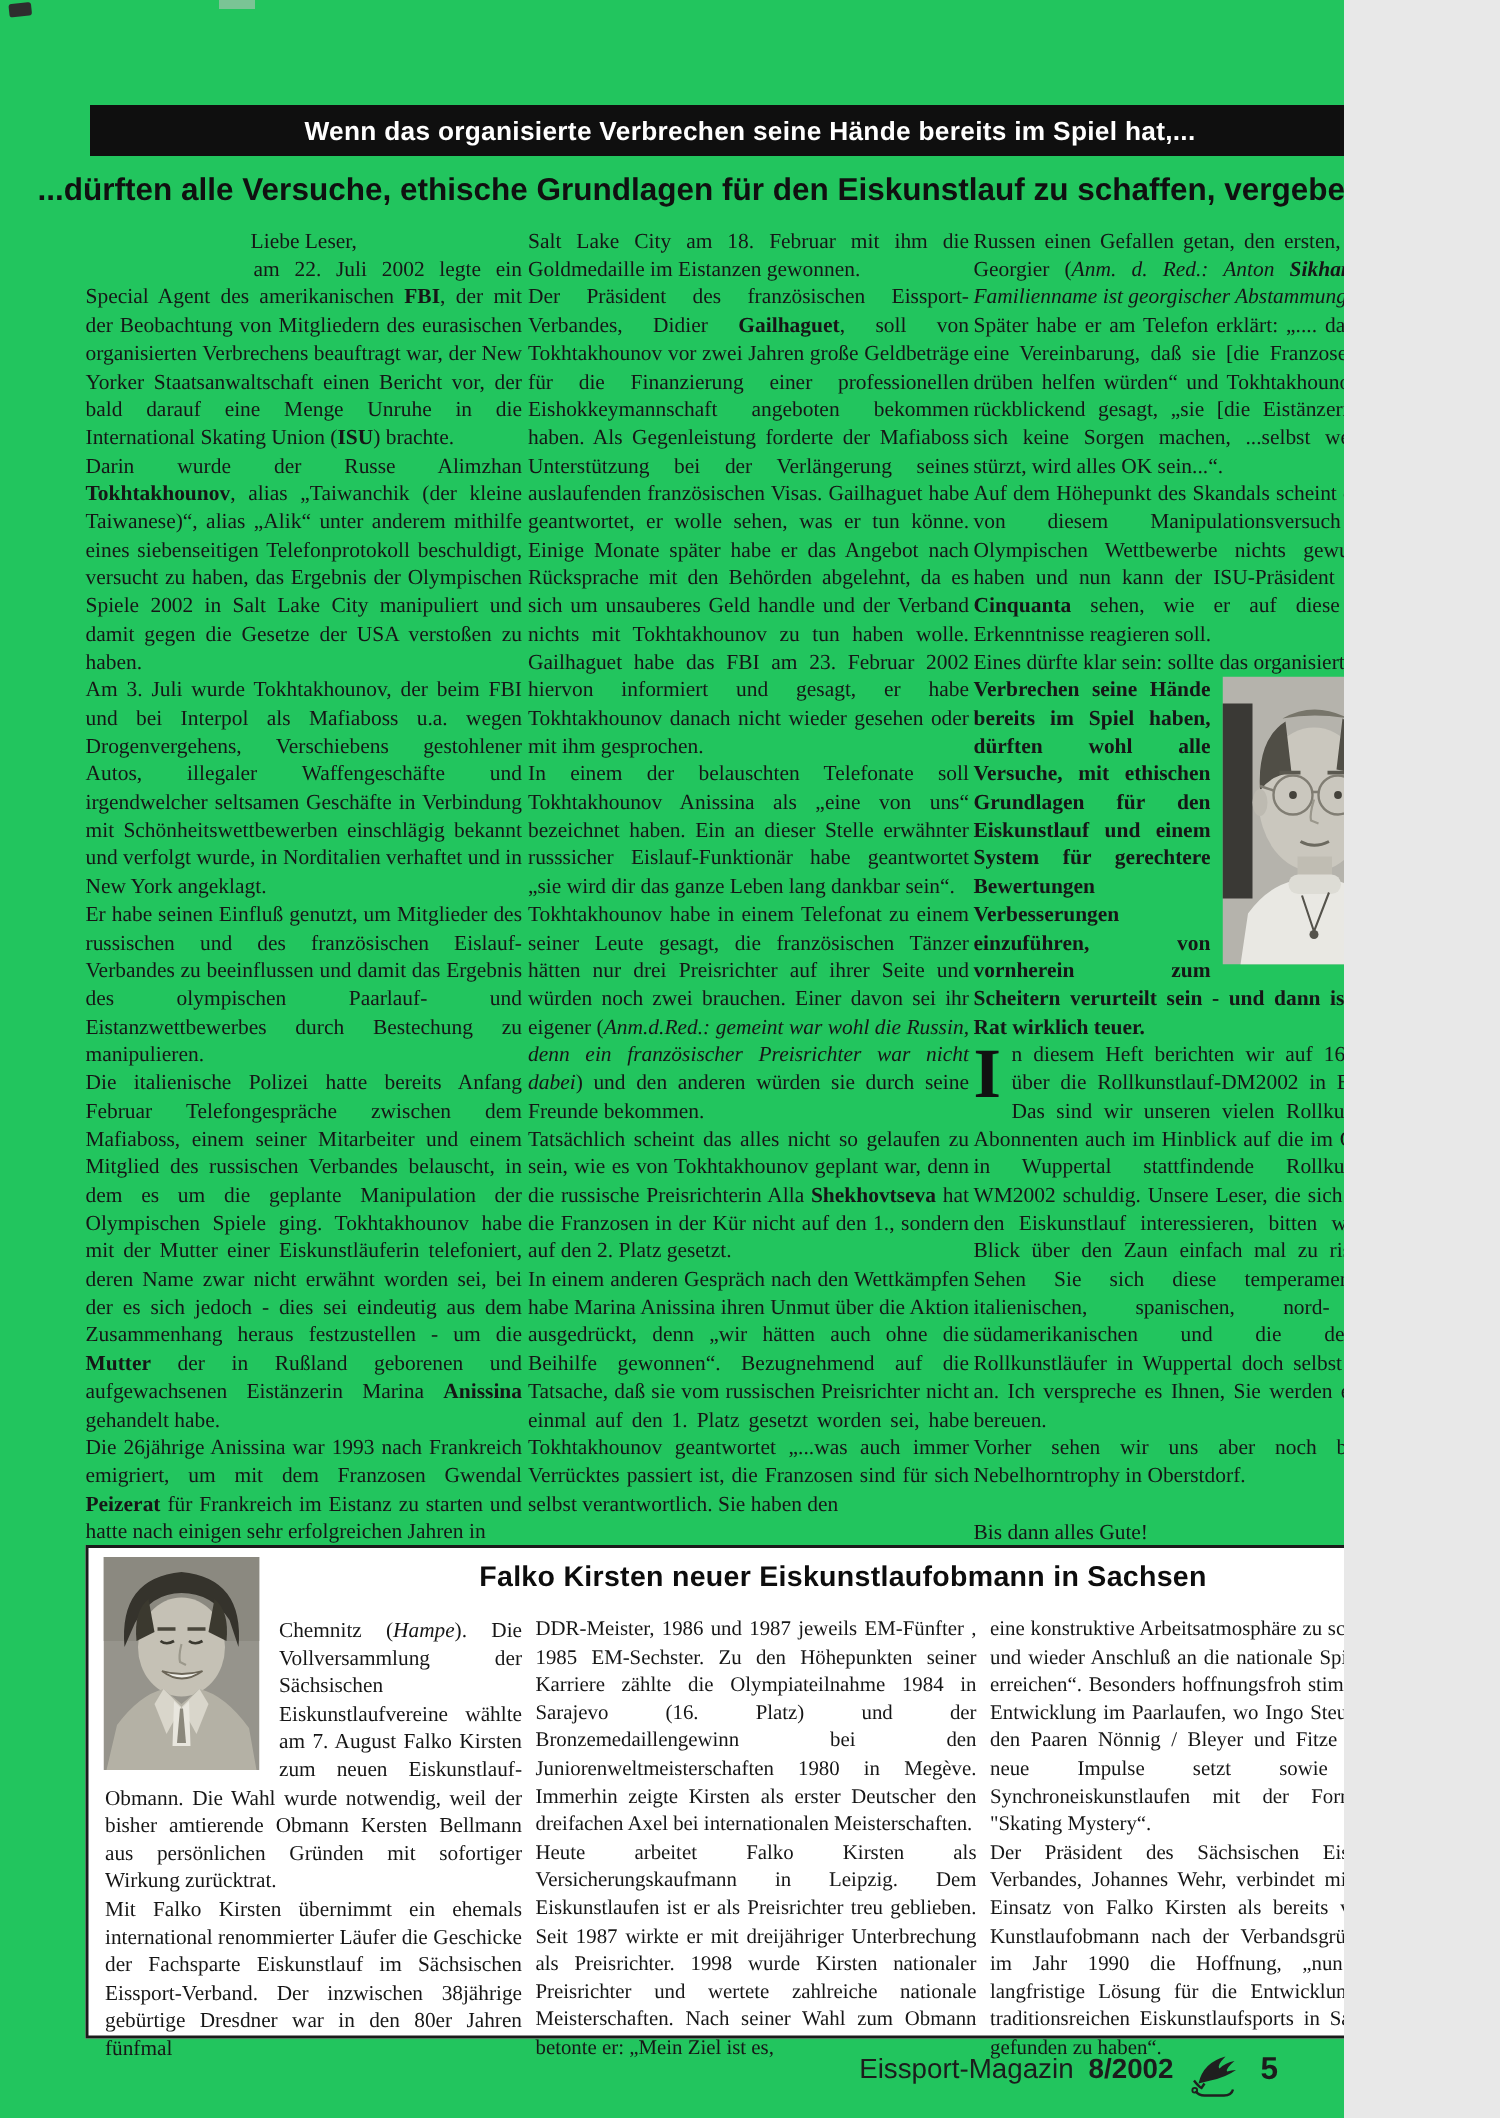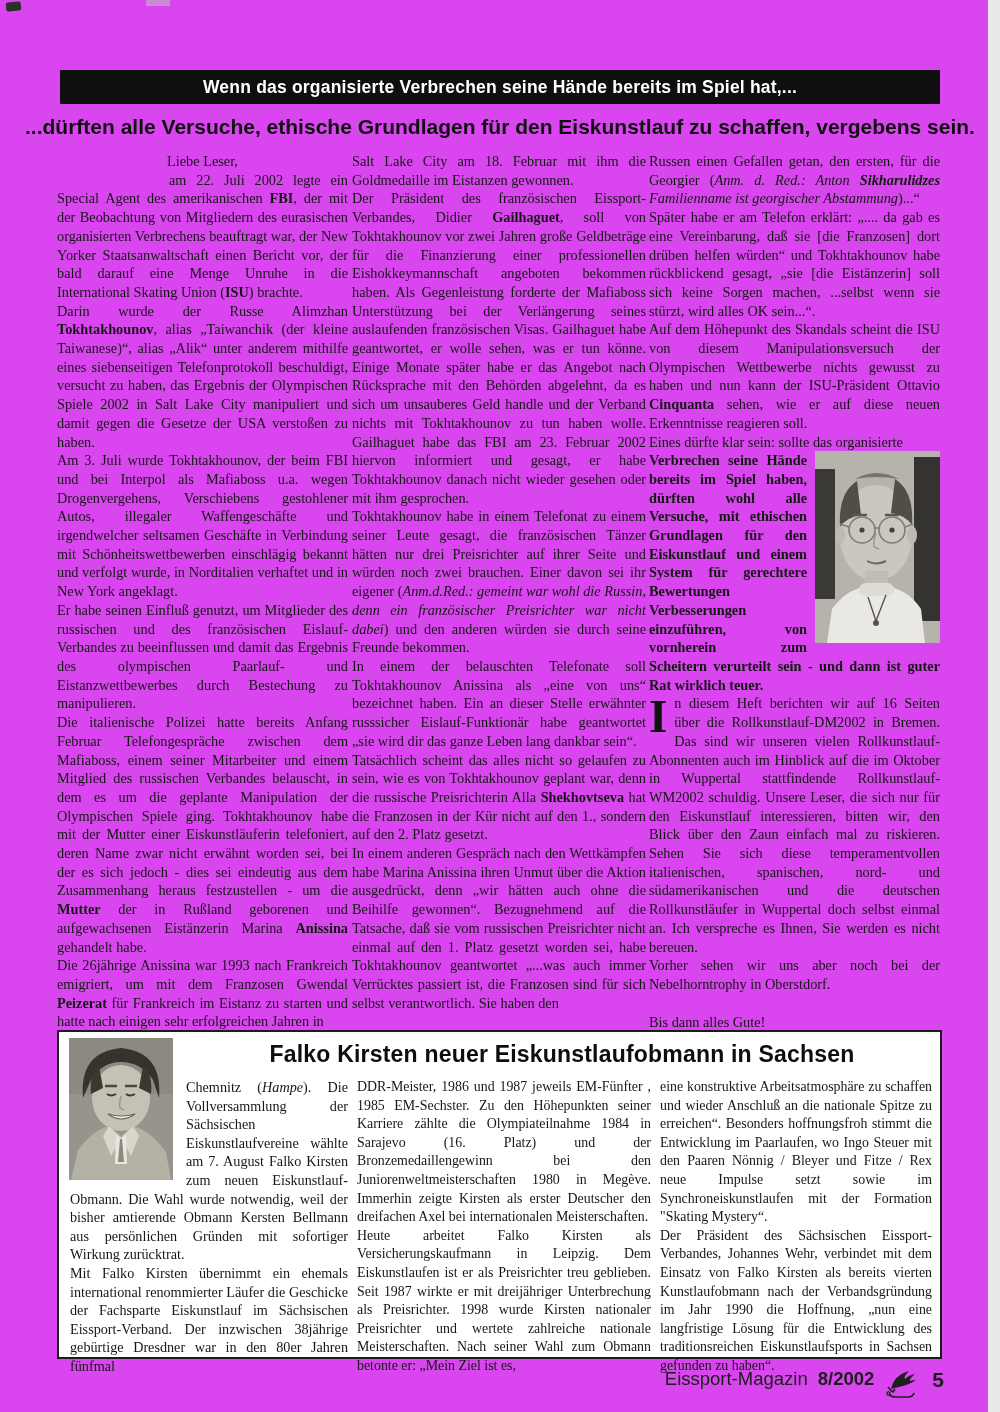--- a/index.html
+++ b/index.html
@@ -1,16 +1,16 @@
 <!DOCTYPE html>
 <html lang="de"><head>
 <meta charset="utf-8">
 <style>
   html,body{margin:0;padding:0;background:#e8e8e8;}
-  .page{position:relative;width:988px;height:1412px;background:#d946ef;overflow:hidden;
+  .page{position:relative;width:896px;height:1412px;background:#22c55e;overflow:hidden;
         font-family:"Liberation Serif",serif;color:#161616;}
   
   .artifact{position:absolute;}
   .a1{left:6px;top:2px;width:15px;height:9px;background:#2e2e2e;border-radius:2px;transform:rotate(-6deg);}
   .a2{left:146px;top:0;width:24px;height:6px;background:#c3c3c3;opacity:.55;}
   
   .banner{position:absolute;left:60px;top:70px;width:880px;height:34px;background:#0f0f0f;
           display:flex;align-items:center;justify-content:center;}
   .banner span{font-family:"Liberation Sans",sans-serif;font-weight:bold;font-size:17.5px;color:#ffffff;letter-spacing:.2px;}
   .subtitle{position:absolute;left:0;top:115px;width:1000px;text-align:center;
@@ -27,21 +27,21 @@
   .portrait{float:right;width:125px;height:192px;margin:0 0 3px 8px;display:block;}
   .c3-wrap{overflow:visible;font-weight:bold;}
   .signoff{margin-top:19px !important;text-align:left;}
   .sig{text-align:right;padding-right:6px;}
   
   .dropcap{float:left;font-weight:bold;font-size:47px;line-height:38px;padding:3px 7px 0 0;color:#111;}
   
   .box{position:absolute;left:57px;top:1030px;width:881px;height:325px;border:2.5px solid #1b1b1b;background:#fff;}
   .box-photo{position:absolute;left:10px;top:6px;width:104px;height:142px;display:block;}
   .box-title{margin:9px 10px 0 135px;text-align:center;font-family:"Liberation Sans",sans-serif;
-             font-weight:bold;font-size:23px;color:#0d0d0d;letter-spacing:.2px;}
+             font-weight:bold;font-size:19px;color:#0d0d0d;letter-spacing:.2px;}
   .box-cols{position:absolute;left:11px;top:46px;right:8px;bottom:4px;display:flex;gap:9px;
             font-size:14.2px;line-height:18.6px;text-align:justify;hyphens:auto;}
   .box-cols p{margin:0;}
   .bcol{overflow:visible;}
   .b1{width:278px;}
   .b2{width:294px;font-size:13.9px;}
   .b3{flex:1;font-size:13.9px;}
   .ph-spacer{float:left;width:116px;height:104px;}
   
   .footer{position:absolute;top:1368px;right:44px;display:flex;gap:10px;
@@ -69,22 +69,22 @@
     <p>Darin wurde der Russe Alimzhan <b>Tokhtakhounov</b>, alias „Taiwanchik (der kleine Taiwanese)“, alias „Alik“ unter anderem mithilfe eines siebenseitigen Telefonprotokoll beschuldigt, versucht zu haben, das Ergebnis der Olympischen Spiele 2002 in Salt Lake City manipuliert und damit gegen die Gesetze der USA verstoßen zu haben.</p>
     <p>Am 3. Juli wurde Tokhtakhounov, der beim FBI und bei Interpol als Mafiaboss u.a. wegen Drogenvergehens, Verschiebens gestohlener Autos, illegaler  Waffengeschäfte und irgendwelcher seltsamen Geschäfte in Verbindung mit Schönheitswettbewerben einschlägig bekannt und verfolgt wurde, in Norditalien verhaftet und in New York angeklagt.</p>
     <p>Er habe seinen Einfluß genutzt, um Mitglieder des russischen und des französischen Eislauf-Verbandes zu beeinflussen und damit das Ergebnis des olympischen Paarlauf- und Eistanzwettbewerbes durch Bestechung zu manipulieren.</p>
     <p>Die italienische Polizei hatte bereits Anfang Februar Telefongespräche zwischen dem Mafiaboss, einem seiner Mitarbeiter und einem Mitglied des russischen Verbandes belauscht, in dem es um die geplante Manipulation der Olympischen Spiele ging. Tokhtakhounov habe mit der Mutter einer Eiskunstläuferin telefoniert, deren Name zwar nicht erwähnt worden sei, bei der es sich jedoch - dies sei eindeutig aus dem Zusammenhang heraus festzustellen - um die <b>Mutter</b> der in Rußland geborenen und aufgewachsenen Eistänzerin Marina <b>Anissina</b> gehandelt habe.</p>
     <p>Die 26jährige Anissina war 1993 nach Frankreich emigriert, um mit dem Franzosen Gwendal <b>Peizerat</b> für Frankreich im Eistanz zu starten und hatte nach einigen sehr erfolgreichen Jahren in</p>
   </div>
 
   <div class="col c2">
     <p>Salt Lake City am 18. Februar mit ihm die Goldmedaille im Eistanzen gewonnen.</p>
     <p>Der Präsident des französischen Eissport-Verbandes, Didier <b>Gailhaguet</b>, soll von Tokhtakhounov vor zwei Jahren große Geldbeträge für die Finanzierung einer professionellen Eishokkeymannschaft angeboten bekommen haben. Als Gegenleistung forderte der Mafiaboss Unterstützung bei der Verlängerung seines auslaufenden französischen Visas. Gailhaguet habe geantwortet, er wolle sehen, was er tun könne. Einige Monate später habe er das Angebot nach Rücksprache mit den Behörden abgelehnt, da es sich um unsauberes Geld handle und der Verband nichts mit Tokhtakhounov zu tun haben wolle. Gailhaguet habe das FBI am 23. Februar 2002 hiervon  informiert und gesagt, er habe Tokhtakhounov danach nicht wieder gesehen oder mit ihm gesprochen.</p>
+    <p>In einem der belauschten Telefonate soll Tokhtakhounov Anissina als „eine von uns“ bezeichnet haben. Ein an dieser Stelle erwähnter russsicher Eislauf-Funktionär habe geantwortet „sie wird dir das ganze Leben lang dankbar sein“.</p>
     <p>Tokhtakhounov habe in einem Telefonat zu einem seiner Leute gesagt, die französischen Tänzer hätten nur drei Preisrichter auf ihrer Seite und würden noch zwei brauchen. Einer davon sei ihr eigener (<i>Anm.d.Red.: gemeint war wohl die Russin, denn ein französischer Preisrichter war nicht dabei</i>) und den anderen würden sie durch seine Freunde bekommen.</p>
-    <p>In einem der belauschten Telefonate soll Tokhtakhounov Anissina als „eine von uns“ bezeichnet haben. Ein an dieser Stelle erwähnter russsicher Eislauf-Funktionär habe geantwortet „sie wird dir das ganze Leben lang dankbar sein“.</p>
     <p>Tatsächlich scheint das alles nicht so gelaufen zu sein, wie es von Tokhtakhounov geplant war, denn die russische Preisrichterin Alla <b>Shekhovtseva</b> hat die Franzosen in der Kür nicht auf den 1., sondern auf den 2. Platz gesetzt.</p>
     <p>In einem anderen Gespräch nach den Wettkämpfen habe Marina Anissina ihren Unmut über die Aktion ausgedrückt, denn „wir hätten auch ohne die Beihilfe gewonnen“. Bezugnehmend auf die Tatsache, daß sie vom russischen Preisrichter nicht einmal auf den 1. Platz gesetzt worden sei, habe Tokhtakhounov geantwortet „...was auch immer Verrücktes passiert ist, die Franzosen sind für sich selbst verantwortlich. Sie haben den</p>
   </div>
 
   <div class="col c3">
     <p>Russen einen Gefallen getan, den ersten, für die Georgier (<i>Anm. d. Red.: Anton <b>Sikharulidzes</b> Familienname ist georgischer Abstammung</i>)...“</p>
     <p>Später habe er am Telefon erklärt: „.... da gab es eine Vereinbarung, daß sie [die Franzosen] dort drüben helfen würden“ und Tokhtakhounov habe rückblickend gesagt, „sie [die Eistänzerin] soll sich keine Sorgen machen, ...selbst wenn sie stürzt, wird alles OK sein...“.</p>
     <p>Auf dem Höhepunkt des Skandals scheint die ISU von diesem Manipulationsversuch der Olympischen Wettbewerbe nichts gewusst zu haben und nun kann der ISU-Präsident Ottavio <b>Cinquanta</b> sehen, wie er auf diese neuen Erkenntnisse  reagieren soll.</p>
     <p>Eines dürfte klar sein: sollte das organisierte</p>
     <div class="c3-wrap">

